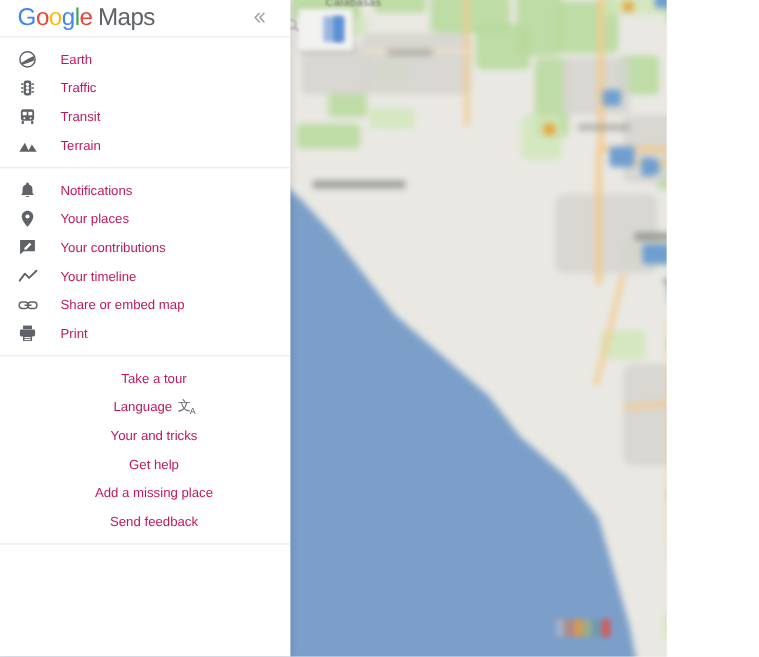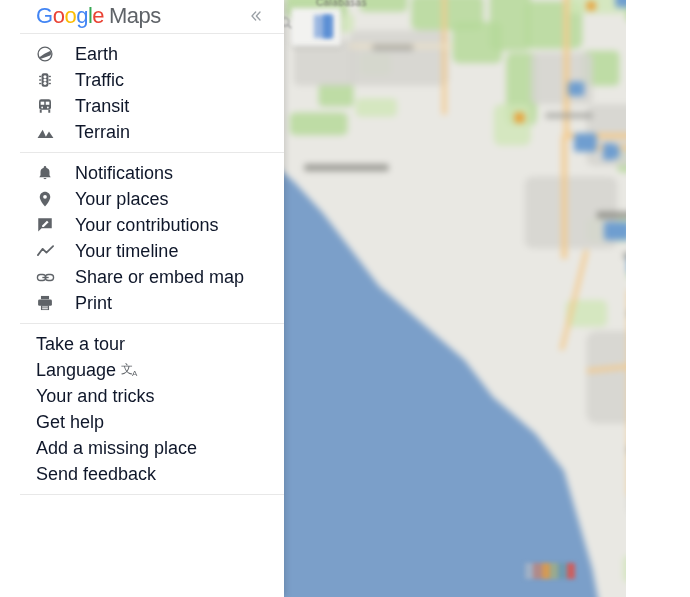--- a/index.html
+++ b/index.html
@@ -10,21 +10,20 @@
     height: 597px;
     overflow: hidden;
     background: #ffffff;
     font-family: "Liberation Sans", sans-serif;
   }
   #app {
     position: relative;
     width: 606px;
     height: 597px;
     overflow: hidden;
-    margin-left: 20px;
   }
 
   
   .map {
     position: absolute;
     left: 0; top: 0;
     width: 690px; height: 597px;
     background: #ecebe7;
     overflow: hidden;
   }
@@ -237,26 +236,26 @@
   .sb-ico {
     width: 26px;
     min-width: 26px;
     height: 22px;
     display: flex;
     align-items: center;
     justify-content: flex-start;
     color: #5f6368;
   }
   .sb-label {
-    font-size: 18px;
-    color: #0f172a;
+    font-size: 12px;
+    color: #be185d;
     padding-left: 13px;
     white-space: nowrap;
   }
-  .sb-item.textonly { padding-left: 16px; height: 26px; }
+  .sb-item.textonly { padding-left: 16px; height: 26px; justify-content: center; }
   .sb-item.textonly .sb-label { padding-left: 0; }
   .lang-glyph {
     font-size: 12px;
     margin-left: 5px;
     color: #5f6368;
     letter-spacing: -1px;
   }
   .lang-glyph sub { font-size: 8px; }
 
   svg { display: block; }

